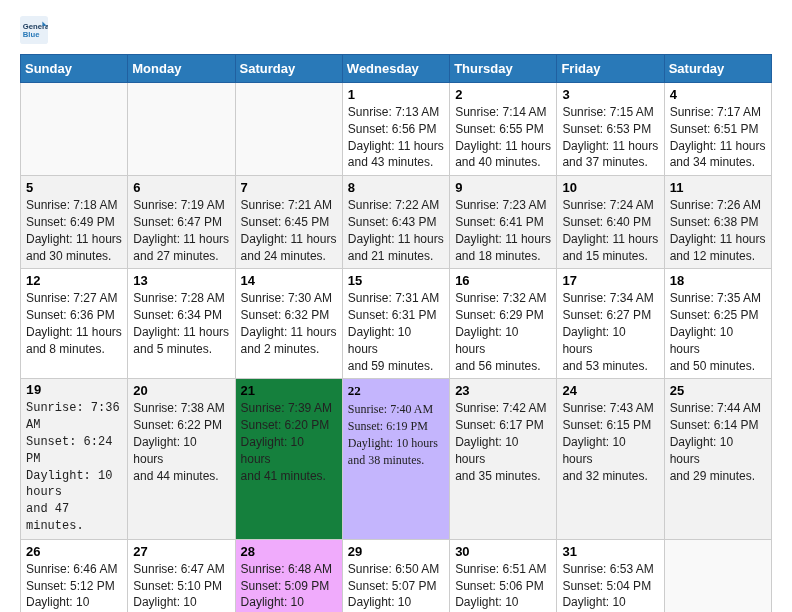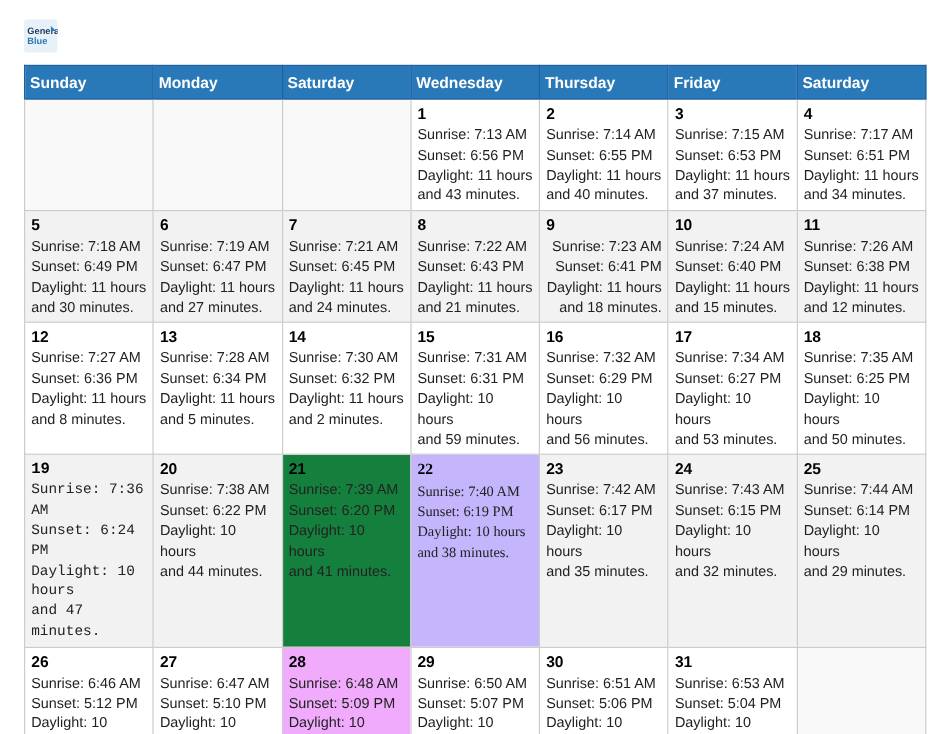--- a/index.html
+++ b/index.html
@@ -180,21 +180,21 @@
           </td>
           <td style="background: rgb(242, 242, 242);">
             <span class="day-num">8</span>
             <div class="day-info" style="white-space: pre-line;">Sunrise: 7:22 AM
 Sunset: 6:43 PM
 Daylight: 11 hours
 and 21 minutes.</div>
           </td>
           <td style="background: rgb(242, 242, 242);">
             <span class="day-num">9</span>
-            <div class="day-info" style="white-space: pre-line; text-align: right;">Sunrise: 7:23 AM
+            <div class="day-info" style="white-space: pre-line;">Sunrise: 7:23 AM
 Sunset: 6:41 PM
 Daylight: 11 hours
 and 18 minutes.</div>
           </td>
           <td style="background: rgb(242, 242, 242);">
             <span class="day-num">10</span>
             <div class="day-info" style="white-space: pre-line;">Sunrise: 7:24 AM
 Sunset: 6:40 PM
 Daylight: 11 hours
 and 15 minutes.</div>

